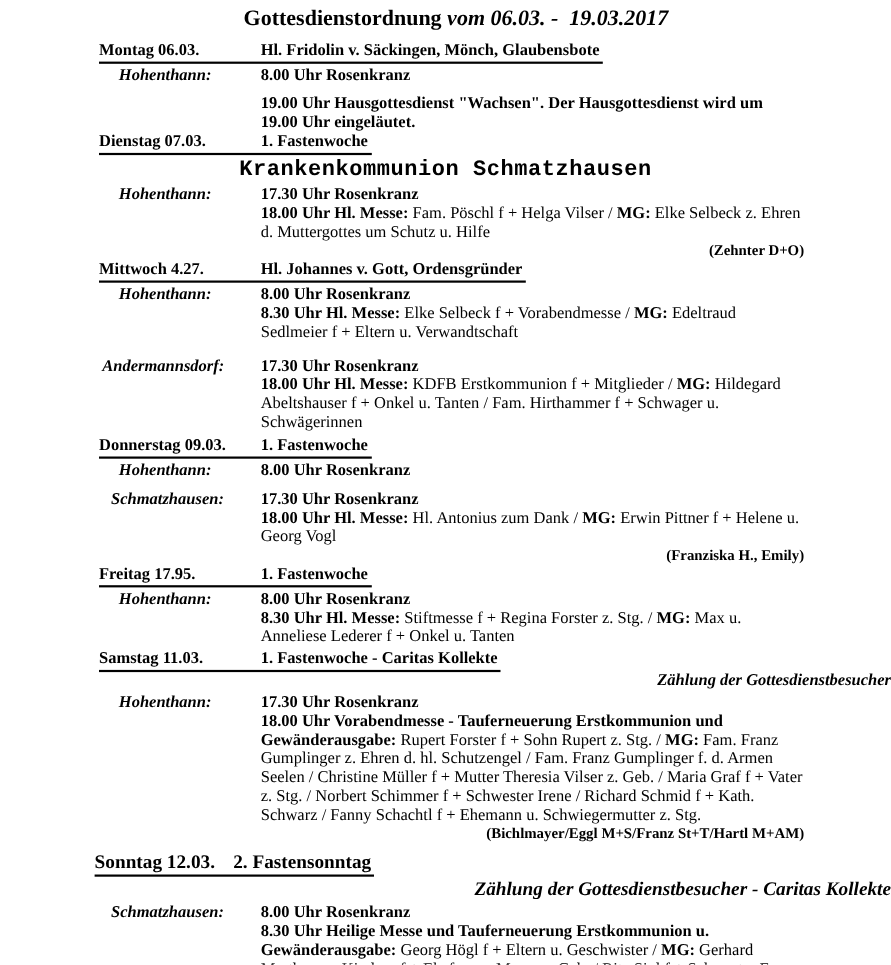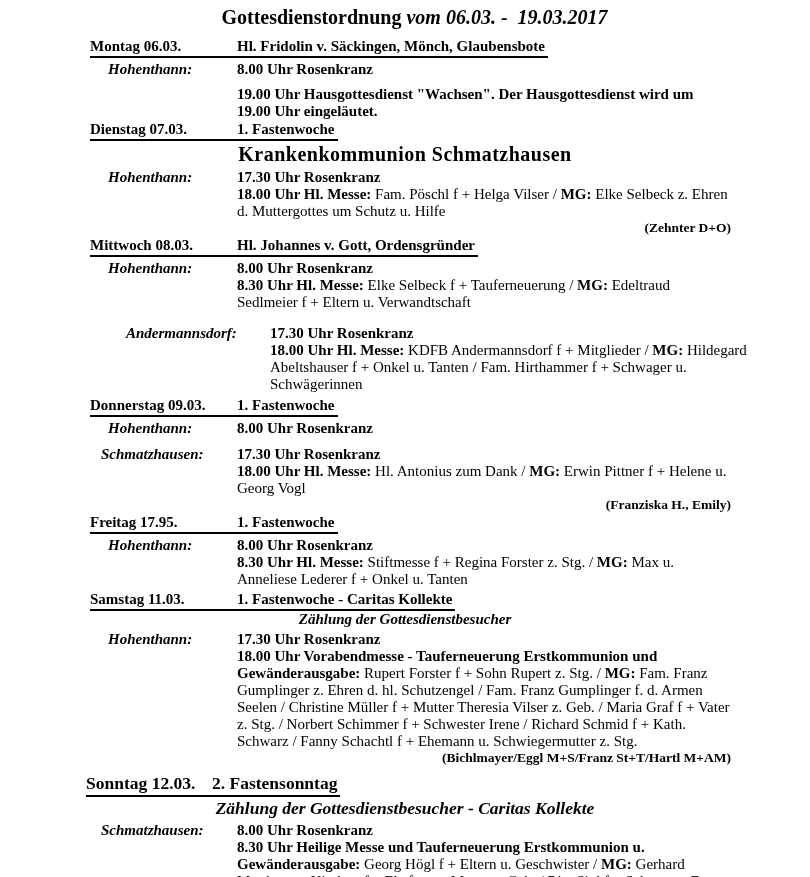--- a/index.html
+++ b/index.html
@@ -19,30 +19,30 @@
   .mb0 { margin-bottom:0; } .mb3 { margin-bottom:3px; } .mb7 { margin-bottom:7px; }
   .day-header {
     display:inline-block; margin-left:90px;
     border-bottom:2px solid #000; padding:0 3px 1px 0;
     font-weight:bold; line-height:18px; white-space:pre;
   }
   .day-date { display:inline-block; width:147px; }
   .sec.lg .day-header { margin-left:86px; font-size:17.5px; line-height:21px; }
   .sec.lg .day-date { width:126px; }
   .big-heading {
-    text-align:center; font-family:Liberation Serif, serif; font-weight:bold;
+    text-align:center; font-family:Liberation Mono, monospace; font-weight:bold;
     font-size:20px; line-height:23px; letter-spacing:0.5px; margin:2px 0 3px 0;
   }
   .i-heading {
-    text-align:center; font-weight:bold; font-style:italic;
+    text-align:right; font-weight:bold; font-style:italic;
     font-size:15px; line-height:17px; margin:0 0 1px 0;
   }
   .sec.lg .i-heading { font-size:17.5px; line-height:21px; margin:1px 0 2px 0; }
   .entry { display:flex; margin:3px 0 0 0; }
-  .entry.mt14 { margin-top:14px;padding-left:33px; }
+  .entry.mt14 { margin-top:14px; }
   .entry.mt9  { margin-top:9px; }
   .loc { flex:none; margin-left:108px; width:129px; font-weight:bold; line-height:17px;font-style:italic; }
   .loc.wide { margin-left:93px; width:144px; }
   .loc.mid  { margin-left:101px; width:136px; }
   .content { width:494px; line-height:17px; }
   .line { margin:0; white-space:pre-wrap; }
   .line.pgap { margin-top:8px; }
   .note {
     margin:0 0 0 237px; width:494px; text-align:right;
     font-weight:bold; font-size:13.5px; line-height:16px;
@@ -73,33 +73,33 @@
       <div class="loc">Hohenthann:</div>
       <div class="content">
         <p class="line"><b>17.30 Uhr Rosenkranz</b></p>
         <p class="line"><b>18.00 Uhr Hl. Messe:</b><span> Fam. Pöschl f + Helga Vilser / </span><b>MG:</b><span> Elke Selbeck z. Ehren d. Muttergottes um Schutz u. Hilfe</span></p>
       </div>
     </div>
     <p class="note">(Zehnter D+O)</p>
   </section>
 
   <section class="sec mb3">
-    <div class="day-header"><span class="day-date">Mittwoch 08.03.</span><span class="day-desc">Hl. Johannes v. Gott, Ordensgründer</span></div>
+    <div class="day-header"><span class="day-date">Mittwoch 4.27.</span><span class="day-desc">Hl. Johannes v. Gott, Ordensgründer</span></div>
     <div class="entry">
       <div class="loc">Hohenthann:</div>
       <div class="content">
         <p class="line"><b>8.00 Uhr Rosenkranz</b></p>
-        <p class="line"><b>8.30 Uhr Hl. Messe:</b><span> Elke Selbeck f + Tauferneuerung / </span><b>MG:</b><span> Edeltraud Sedlmeier f + Eltern u. Verwandtschaft</span></p>
+        <p class="line"><b>8.30 Uhr Hl. Messe:</b><span> Elke Selbeck f + Vorabendmesse / </span><b>MG:</b><span> Edeltraud Sedlmeier f + Eltern u. Verwandtschaft</span></p>
       </div>
     </div>
     <div class="entry mt14">
       <div class="loc wide">Andermannsdorf:</div>
       <div class="content">
         <p class="line"><b>17.30 Uhr Rosenkranz</b></p>
-        <p class="line"><b>18.00 Uhr Hl. Messe:</b><span> KDFB Andermannsdorf f + Mitglieder / </span><b>MG:</b><span> Hildegard Abeltshauser f + Onkel u. Tanten / Fam. Hirthammer f + Schwager u. Schwägerinnen</span></p>
+        <p class="line"><b>18.00 Uhr Hl. Messe:</b><span> KDFB Erstkommunion f + Mitglieder / </span><b>MG:</b><span> Hildegard Abeltshauser f + Onkel u. Tanten / Fam. Hirthammer f + Schwager u. Schwägerinnen</span></p>
       </div>
     </div>
   </section>
 
   <section class="sec mb0">
     <div class="day-header"><span class="day-date">Donnerstag 09.03.</span><span class="day-desc">1. Fastenwoche</span></div>
     <div class="entry">
       <div class="loc">Hohenthann:</div>
       <div class="content">
         <p class="line"><b>8.00 Uhr Rosenkranz</b></p>

